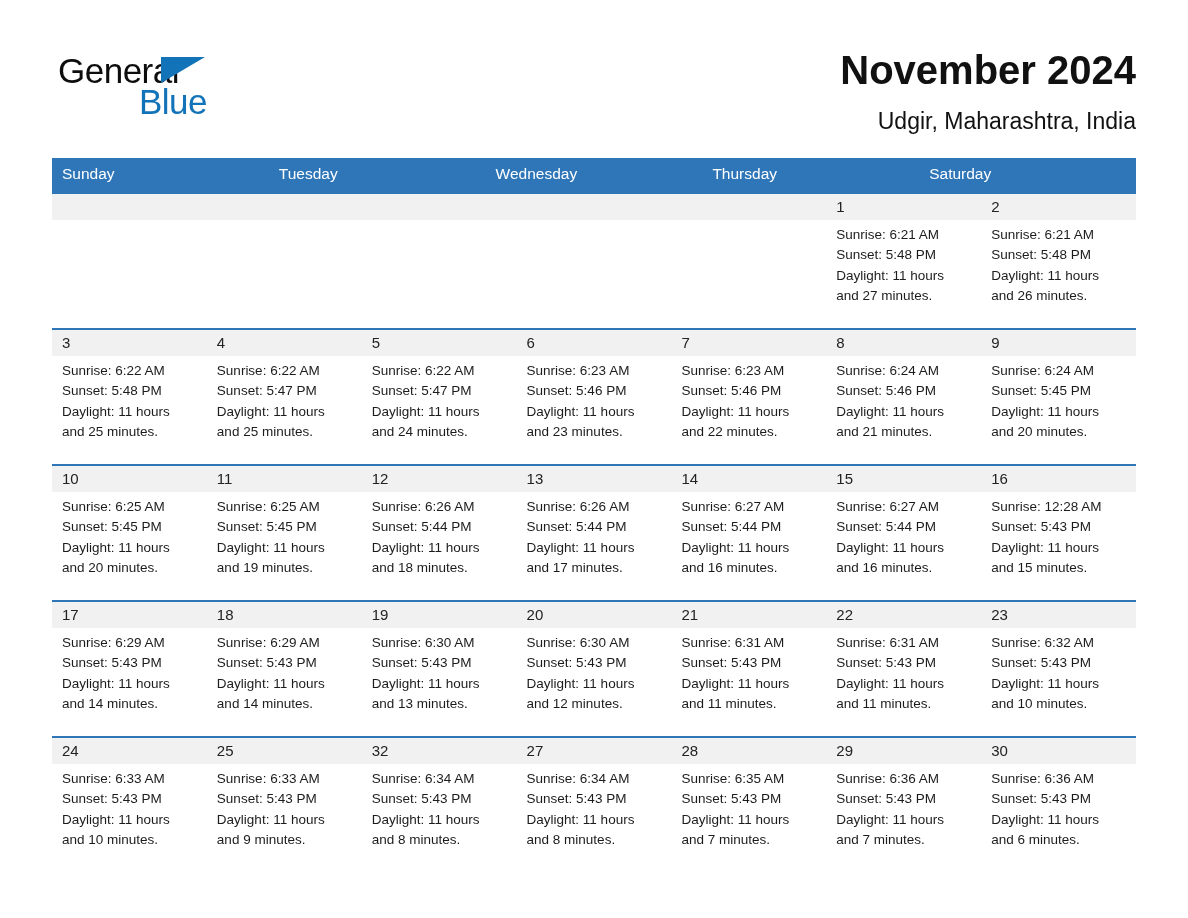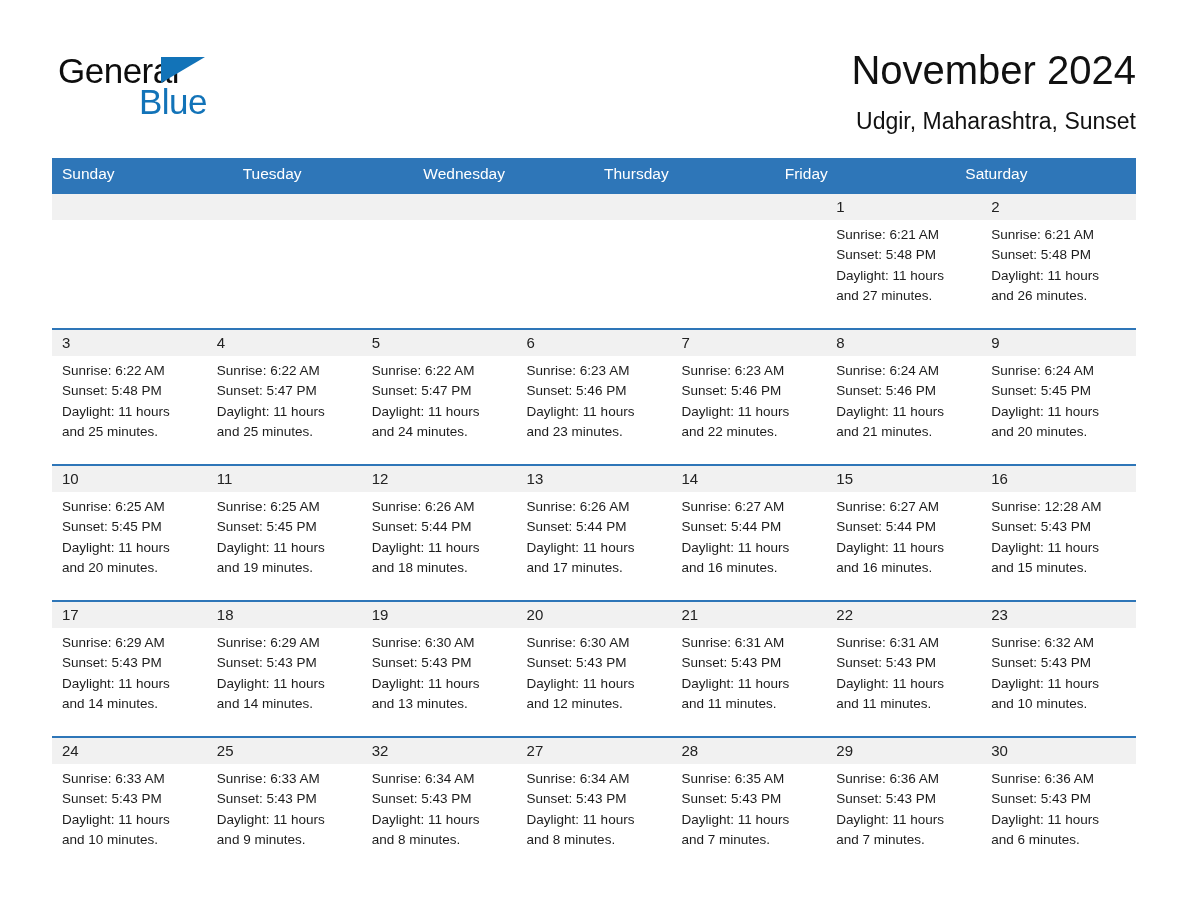--- a/index.html
+++ b/index.html
@@ -71,21 +71,21 @@
 
   .title-block {
     position: absolute;
     right: 0;
     top: 0;
     text-align: right;
   }
   .cal-title {
     font-size: 40px;
     line-height: 48px;
-    font-weight: normal;
+    font-weight: bold;
     color: #111111;
     white-space: nowrap;
     margin: 0;
     text-align: right;
   }
   .cal-subtitle {
     font-size: 23px;
     line-height: 30px;
     font-weight: normal;
     color: #111111;
@@ -164,33 +164,32 @@
   <div class="header">
 
     <div class="logo">
       <div class="logo-line1">General</div>
       <div class="logo-flag"></div>
       <div class="logo-line2">Blue</div>
     </div>
 
     <div class="title-block">
       <h1 class="cal-title">November 2024</h1>
-      <h2 class="cal-subtitle">Udgir, Maharashtra, Sunset</h2>
+      <h2 class="cal-subtitle">Udgir, Maharashtra, India</h2>
     </div>
 
   </div>
 
   <div class="calendar">
 
     <div class="weekday-row">
       <div class="weekday-cell">Sunday</div>
       <div class="weekday-cell">Tuesday</div>
       <div class="weekday-cell">Wednesday</div>
       <div class="weekday-cell">Thursday</div>
-      <div class="weekday-cell">Friday</div>
       <div class="weekday-cell">Saturday</div>
     </div>
 
     <div class="week-row first">
       <div class="day-cell empty">
         <div class="day-number"></div>
         <div class="day-body">
           <div></div>
           <div></div>
           <div></div>

